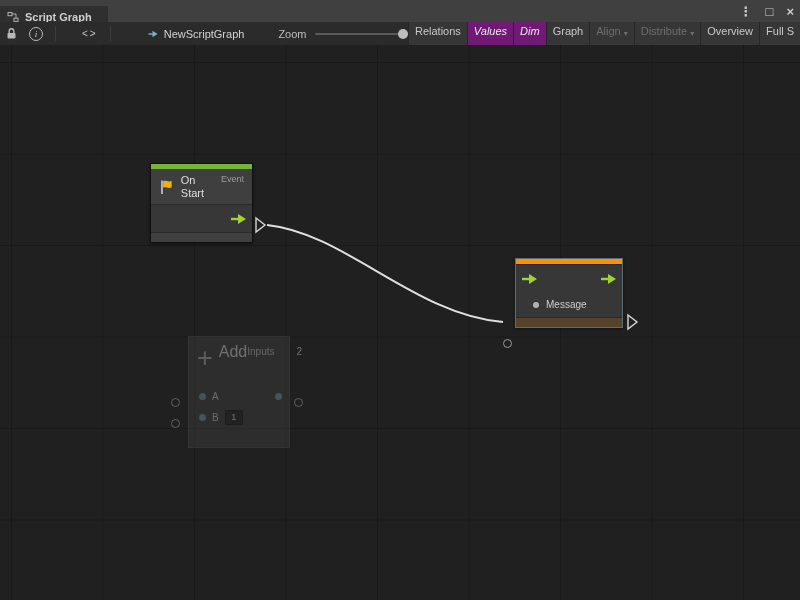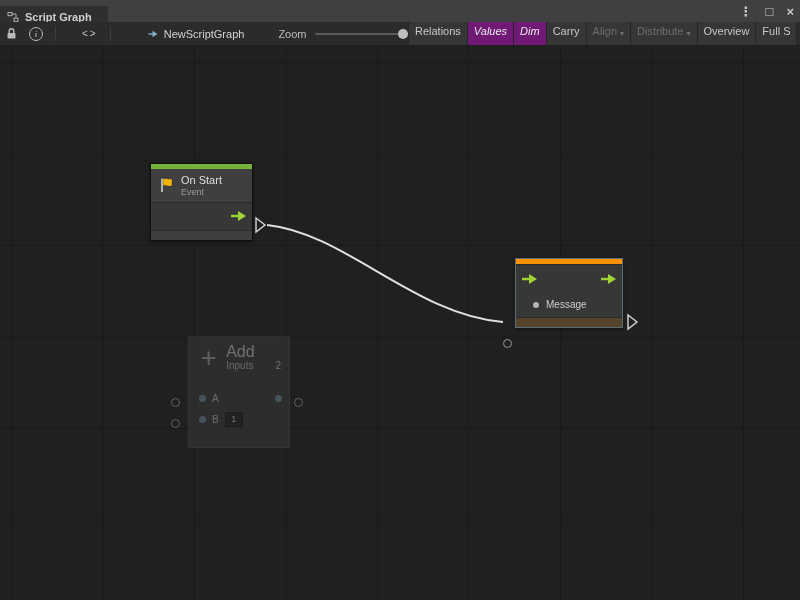--- a/index.html
+++ b/index.html
@@ -40,21 +40,21 @@
       linear-gradient(to right,#191919 1px,transparent 1px),
       linear-gradient(to bottom,#191919 1px,transparent 1px);
     background-size:91.5px 91.5px;
     background-position:11px 17px;
   }
   .wire-layer{position:absolute;top:0;left:0;width:800px;height:555px;pointer-events:none;}
   
   .node{position:absolute;border:1px solid #101010;box-shadow:0 1px 3px rgba(0,0,0,.45);}
   .accent{height:5px;}
   .node-header{display:flex;align-items:center;gap:6px;padding:5px 8px;background:#3f3f3f;}
-  .nh-col{display:flex;flex-direction:column;line-height:1.15;}
+  .nh-col{display:flex;flex-direction:row;line-height:1.15;}
   .node-title{font-size:11px;color:#dedede;}
   .node-sub{font-size:9px;color:#9a9a9a;}
   .node-cat{font-size:9px;color:#c3c3c3;}
   .node-body{background:#373737;border-top:1px solid #2a2a2a;}
   .port-row{position:relative;height:27px;display:flex;align-items:center;}
   .arrow-right{position:absolute;right:6px;top:50%;transform:translateY(-50%);display:flex;}
   .arrow-left{position:absolute;left:6px;top:50%;transform:translateY(-50%);display:flex;}
   .node-footer{height:9px;border-top:1px solid #2a2a2a;}
   .onstart-header,.onstart-footer{background:#3f3f3f;}
   .debug-header,.debug-footer{background:#55432b;}
@@ -130,21 +130,21 @@
     <div class="tbtn">
       <span>Relations</span>
     </div>
     <div class="tbtn active">
       <span>Values</span>
     </div>
     <div class="tbtn active">
       <span>Dim</span>
     </div>
     <div class="tbtn">
-      <span>Carry</span>
+      <span>Graph</span>
     </div>
     <div class="tbtn disabled">
       <span>Align</span>
       <span class="dd">▾</span>
     </div>
     <div class="tbtn disabled">
       <span>Distribute</span>
       <span class="dd">▾</span>
     </div>
     <div class="tbtn">

